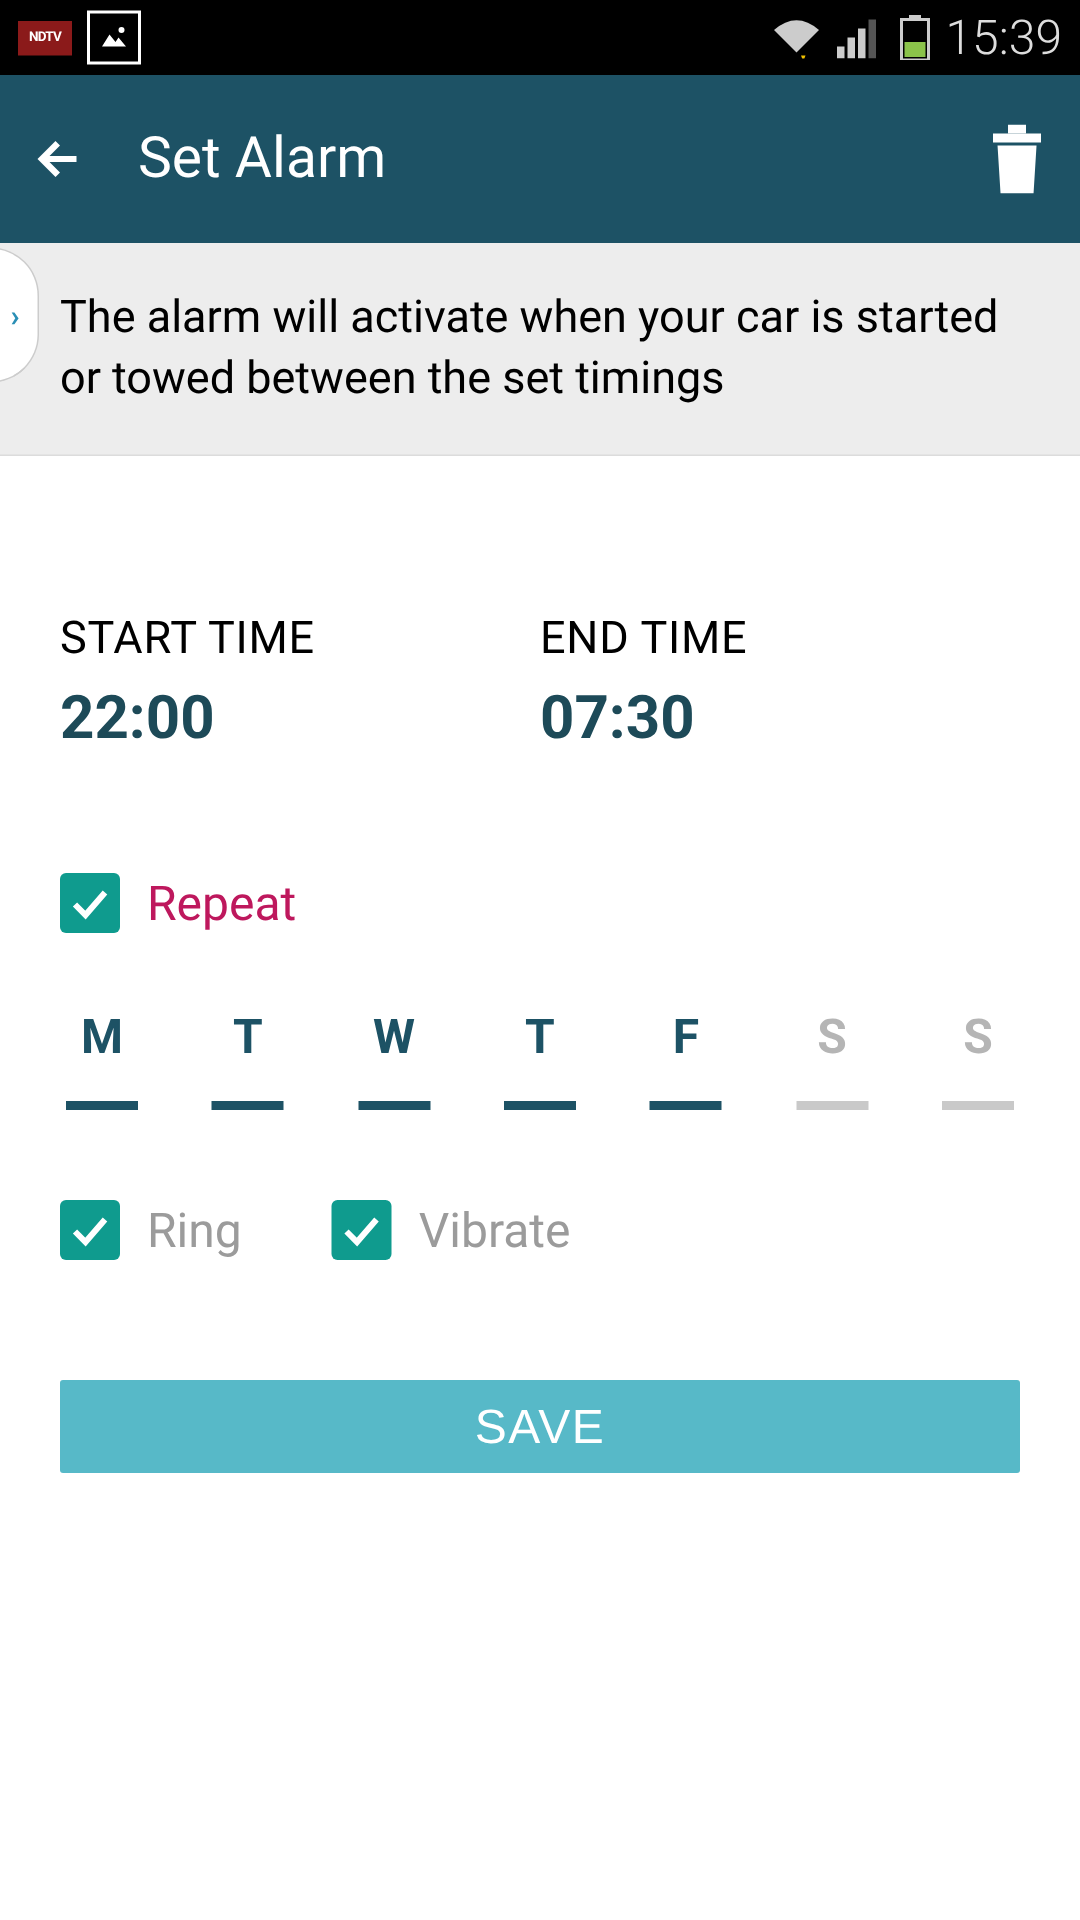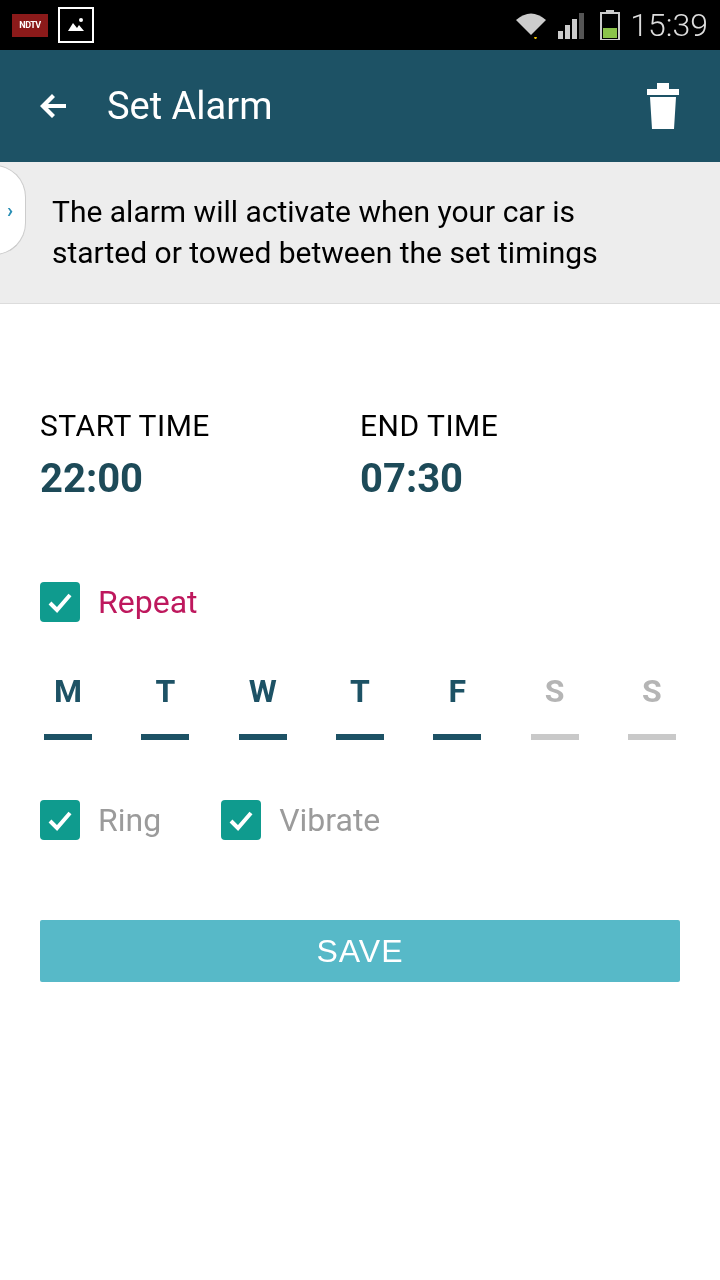--- a/index.html
+++ b/index.html
@@ -5,26 +5,26 @@
     * { margin: 0; padding: 0; box-sizing: border-box; }
     body { font-family: Roboto, Arial, sans-serif; width: 720px; height: 1280px; background: #ffffff; overflow: hidden; position: relative; }
 
     .status-bar { background: #000000; height: 50px; display: flex; align-items: center; padding: 0 12px; color: #ffffff; }
     .status-left { display: flex; gap: 10px; align-items: center; }
     .ndtv-icon { width: 36px; height: 23px; background: #8b1a1a; display: flex; align-items: center; justify-content: center; font-size: 9px; letter-spacing: -0.5px; font-weight: bold; }
     .picture-icon { width: 36px; height: 36px; border: 2px solid #ffffff; display: flex; align-items: center; justify-content: center; }
     .status-right { margin-left: auto; display: flex; align-items: center; gap: 10px; }
     .status-time { font-size: 32px; color: #dddddd; font-weight: 300; }
 
-    .app-bar { background: #1d5265; height: 112px; display: flex; align-items: center; padding: 0 35px; color: #ffffff; }
+    .app-bar { background: #1d5265; height: 112px; display: flex; align-items: center; padding: 0 20px; color: #ffffff; }
     .back-arrow { width: 42px; height: 42px; display: flex; align-items: center; justify-content: center; cursor: pointer; }
     .app-title { font-size: 38px; font-weight: 400; margin-left: 30px; }
     .trash-icon { margin-left: auto; width: 42px; height: 46px; cursor: pointer; }
 
-    .info-banner { background: #ededed; padding: 30px 52px; font-size: 30px; line-height: 1.35; color: #000000; position: relative; border-bottom: 1px solid #dcdcdc; }
+    .info-banner { background: #ededed; padding: 30px 40px; font-size: 30px; line-height: 1.35; color: #000000; position: relative; border-bottom: 1px solid #dcdcdc; }
 
     .side-tab { position: absolute; left: -6px; top: 165px; width: 32px; height: 90px; background: #ffffff; border-radius: 0 45px 45px 0; border: 1px solid #cccccc; display: flex; align-items: center; justify-content: center; z-index: 5; }
     .side-tab .chev { color: #2a8fb5; font-size: 20px; font-weight: bold; }
 
     .content { padding: 60px 40px 20px; }
 
     .time-row { display: flex; }
     .time-col { flex: 1; }
     .time-label { font-size: 30px; color: #000000; letter-spacing: 0.5px; margin-bottom: 12px; font-weight: 400; margin-top: 44px; }
     .time-value { font-size: 40px; font-weight: 700; color: #1d4a58; }

